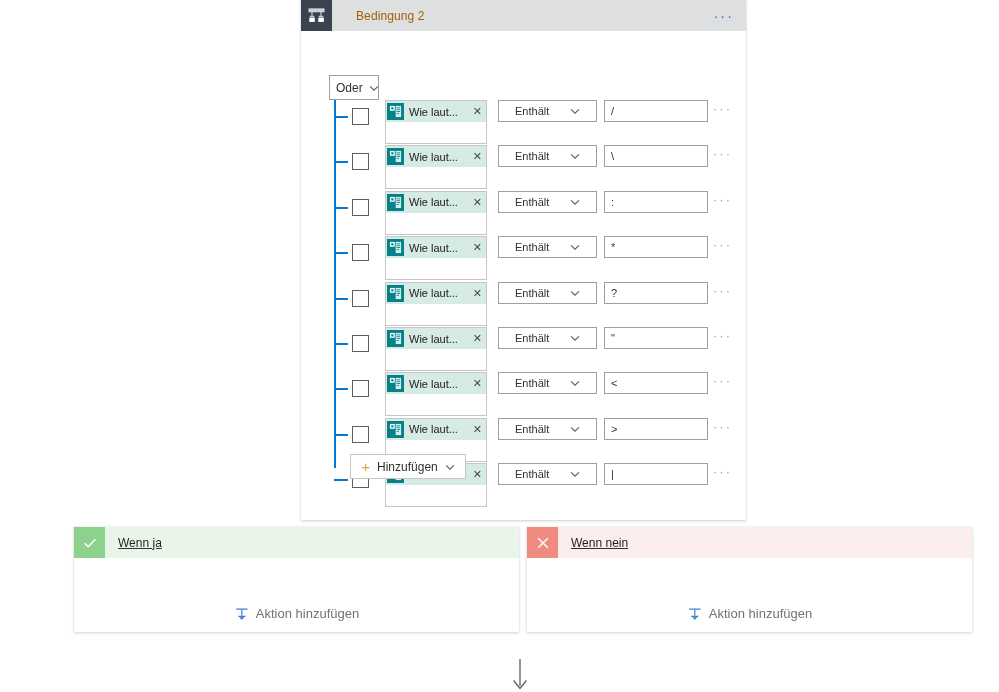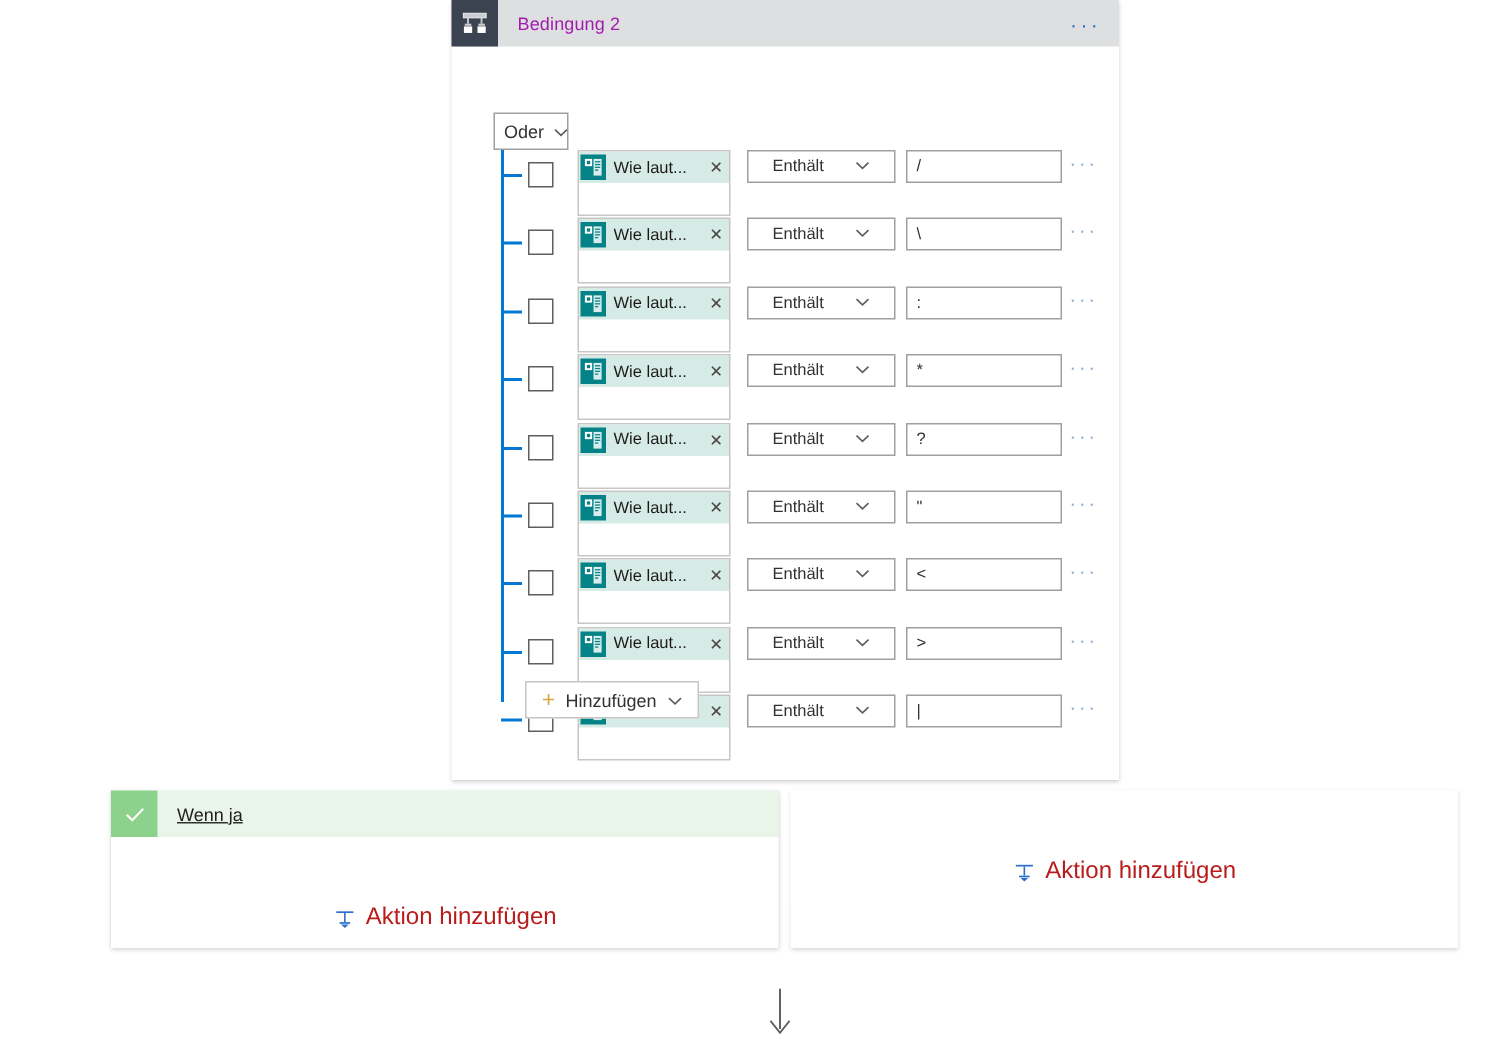--- a/index.html
+++ b/index.html
@@ -39,23 +39,23 @@
   .header-icon {
     width: 31px;
     height: 31px;
     background: #3b4250;
     flex: 0 0 31px;
     display: flex;
     align-items: center;
     justify-content: center;
   }
   .header-title {
-    margin-left: 13px;
+    margin-left: 24px;
     font-size: 12px;
-    color: #a21caf;
+    color: #a16207;
     letter-spacing: .1px;
   }
   .header-ellipsis {
     position: absolute;
     right: 12px;
     top: 50%;
     transform: translateY(-50%);
     color: #2a6fc9;
     font-size: 14px;
     letter-spacing: 2.2px;
@@ -289,22 +289,22 @@
     position: relative;
     background: #fff;
   }
   .add-action {
     position: absolute;
     left: 50%;
     transform: translateX(-50%);
     bottom: 11px;
     display: flex;
     align-items: center;
-    color: #b91c1c;
-    font-size: 16px;
+    color: #737373;
+    font-size: 13px;
     cursor: pointer;
     white-space: nowrap;
   }
   .add-action .aa-icon {
     margin-right: 7px;
     display: flex;
     align-items: center;
   }
 
   
@@ -655,20 +655,28 @@
           <rect x="5.3" y="13.0" width="9.4" height="1.5" fill="#2a6fc9"></rect>
           <path d="M6.6 15.0 L13.4 15.0 L10 18.2 Z" fill="#2a6fc9"></path>
         </svg>
       </span>
       <span>Aktion hinzufügen</span>
     </div>
   </div>
 </div>
 
 <div id="no-card" class="branch-card">
+  <div class="branch-header">
+    <div class="branch-icon">
+      <svg width="18" height="18" viewBox="0 0 18 18" aria-hidden="true">
+        <path d="M4.2 4.2 L13.8 13.8 M13.8 4.2 L4.2 13.8" fill="none" stroke="#ffffff" stroke-width="1.4"></path>
+      </svg>
+    </div>
+    <div class="branch-title">Wenn nein</div>
+  </div>
   <div class="branch-body">
     <div class="add-action">
       <span class="aa-icon">
         <svg width="15" height="15" viewBox="0 0 20 20" aria-hidden="true">
           <rect x="2.4" y="3.4" width="15.2" height="1.5" fill="#2a6fc9"></rect>
           <rect x="9.3" y="4.9" width="1.4" height="8.0" fill="#2a6fc9"></rect>
           <rect x="5.3" y="13.0" width="9.4" height="1.5" fill="#2a6fc9"></rect>
           <path d="M6.6 15.0 L13.4 15.0 L10 18.2 Z" fill="#2a6fc9"></path>
         </svg>
       </span>

